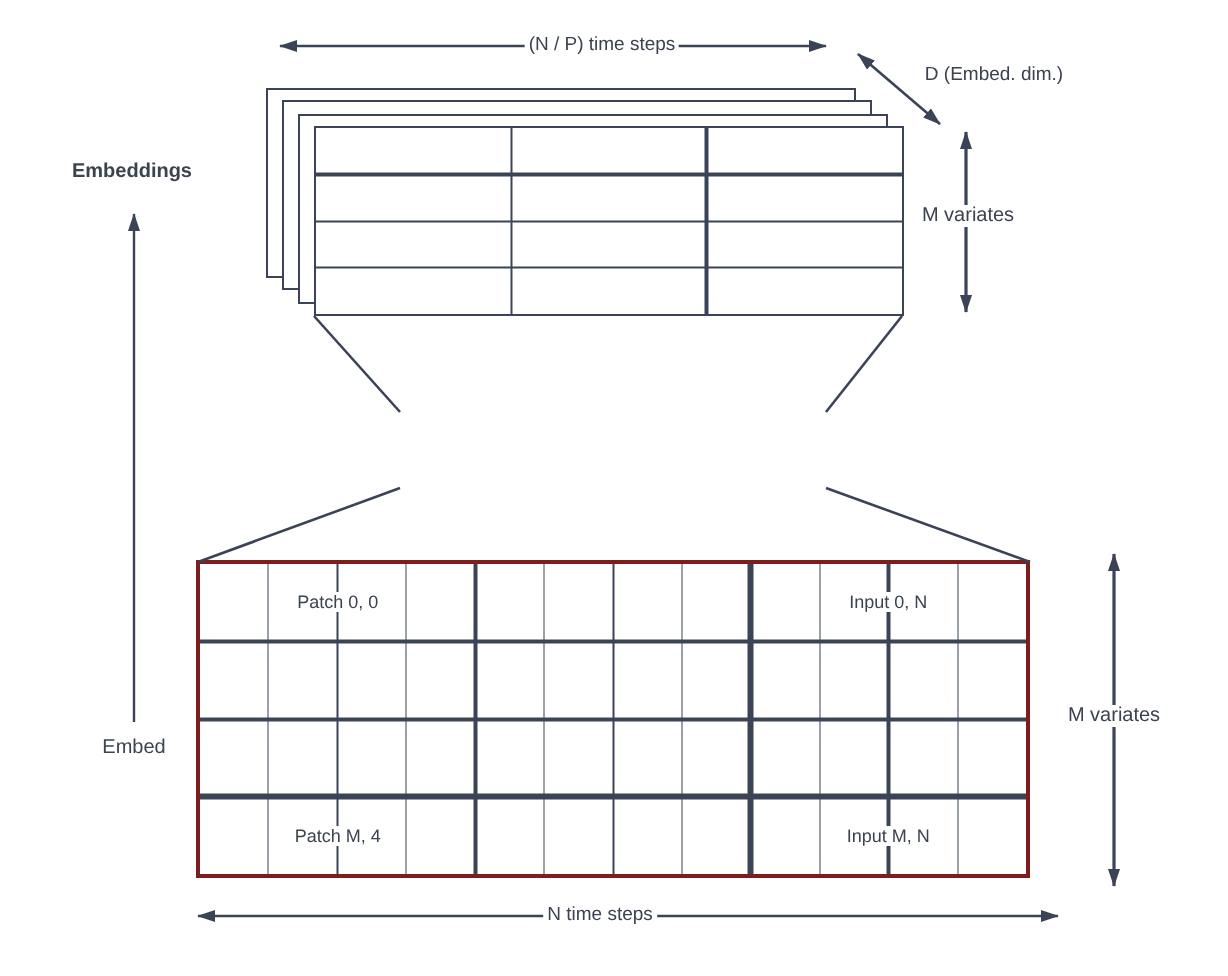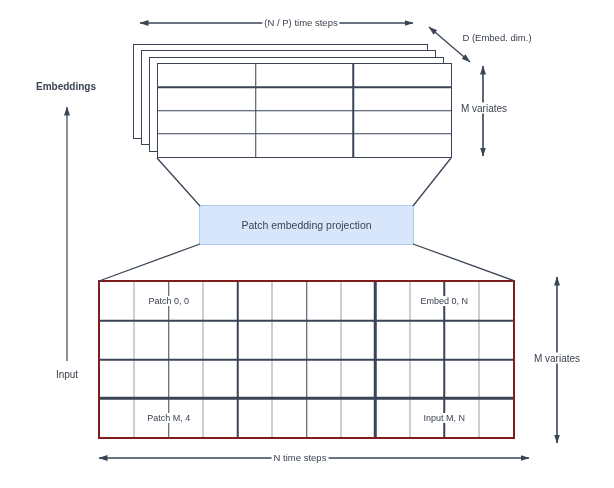--- a/index.html
+++ b/index.html
@@ -73,46 +73,43 @@
   <div class="sheet s2"></div>
   <div class="sheet s3"></div>
   <div class="sheet s4">
     <div class="tline tv tv1"></div>
     <div class="tline tv tv2"></div>
     <div class="tline th th1"></div>
     <div class="tline th th2"></div>
     <div class="tline th th3"></div>
   </div>
 
-  <div class="proj-box">
-    <span>Patch embedding projection</span>
-  </div>
 
   <div class="grid">
     <div class="gv thin c1"></div>
     <div class="gv med  c2"></div>
     <div class="gv thin c3"></div>
     <div class="gv thick c4"></div>
     <div class="gv thin c5"></div>
     <div class="gv med  c6"></div>
     <div class="gv thin c7"></div>
     <div class="gv thick c8"></div>
     <div class="gv thin c9"></div>
     <div class="gv med  c10"></div>
     <div class="gv thin c11"></div>
     <div class="gh thick r1"></div>
     <div class="gh thick r2"></div>
     <div class="gh thick r3"></div>
     <div class="patch-lbl p-tl">Patch 0, 0</div>
-    <div class="patch-lbl p-tr">Embed 0, N</div>
+    <div class="patch-lbl p-tr">Input 0, N</div>
     <div class="patch-lbl p-bl">Patch M, 4</div>
     <div class="patch-lbl p-br">Input M, N</div>
   </div>
 
   <div class="lbl" style="left:66px;top:86px;font-weight:bold;">Embeddings</div>
-  <div class="lbl" style="left:67px;top:374px;">Input</div>
+  <div class="lbl" style="left:67px;top:374px;">Embed</div>
   <div class="lbl on-line small" style="left:301px;top:23px;">(N / P) time steps</div>
   <div class="lbl on-line small" style="left:497px;top:38px;">D (Embed. dim.)</div>
   <div class="lbl on-line" style="left:484px;top:108px;">M variates</div>
   <div class="lbl on-line small" style="left:300px;top:458px;">N time steps</div>
   <div class="lbl on-line" style="left:557px;top:358px;">M variates</div>
 
 </div>
 
 </body></html>

